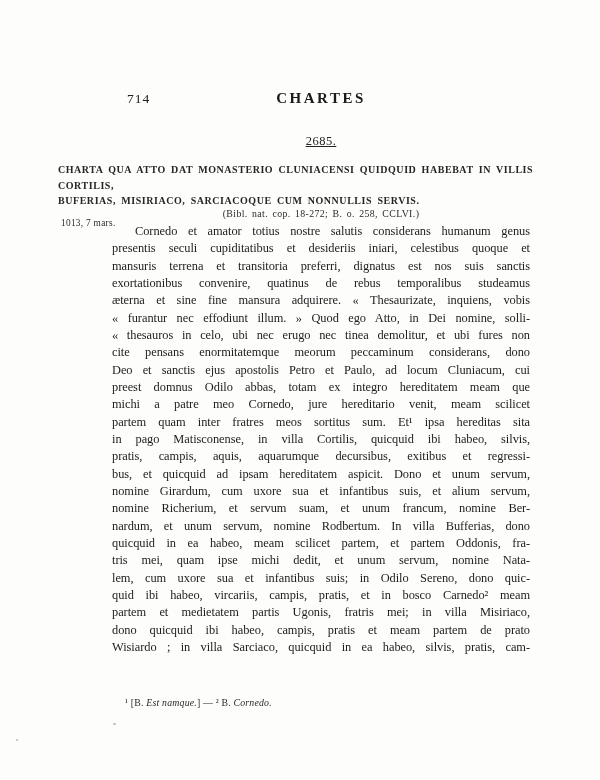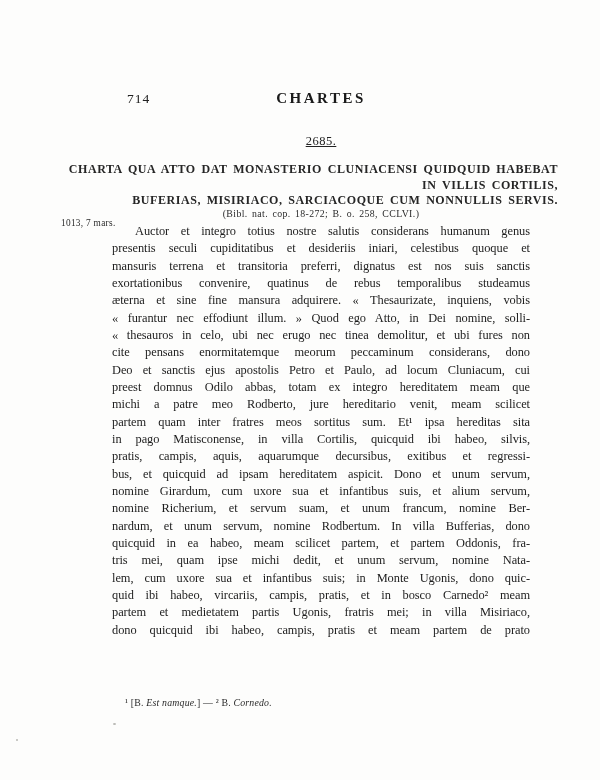--- a/index.html
+++ b/index.html
@@ -45,22 +45,22 @@
     font-size: 12.5px;
     letter-spacing: 0.5px;
     color: #222;
     text-decoration: underline;
   }
   .charter-title {
     position: absolute;
     left: 58px;
     width: 500px;
     top: 162px;
-    text-align: right;
-    font-size: 12px;
+    text-align: left;
+    font-size: 10px;
     font-weight: bold;
     letter-spacing: 0.55px;
     word-spacing: 2.2px;
     line-height: 15.5px;
     color: #262626;
   }
   .source-ref {
     position: absolute;
     left: 112px;
     width: 418px;
@@ -133,44 +133,45 @@
   <div class="charter-title">
     <div>CHARTA QUA ATTO DAT MONASTERIO CLUNIACENSI QUIDQUID HABEBAT IN VILLIS CORTILIS,</div>
     <div>BUFERIAS, MISIRIACO, SARCIACOQUE CUM NONNULLIS SERVIS.</div>
   </div>
 
   <div class="source-ref">(Bibl. nat. cop. 18-272; B. o. 258, CCLVI.)</div>
 
   <div class="margin-date">1013, 7 mars.</div>
 
   <div class="body-text" id="body-text">
-      <div class="body-line">Auctor et integro totius nostre salutis considerans humanum genus</div>
+      <div class="body-line">Cornedo et amator totius nostre salutis considerans humanum genus</div>
       <div class="body-line">presentis seculi cupiditatibus et desideriis iniari, celestibus quoque et</div>
       <div class="body-line">mansuris terrena et transitoria preferri, dignatus est nos suis sanctis</div>
       <div class="body-line">exortationibus convenire, quatinus de rebus temporalibus studeamus</div>
       <div class="body-line">æterna et sine fine mansura adquirere. « Thesaurizate, inquiens, vobis</div>
       <div class="body-line">« furantur nec effodiunt illum. » Quod ego Atto, in Dei nomine, solli-</div>
       <div class="body-line">« thesauros in celo, ubi nec erugo nec tinea demolitur, et ubi fures non</div>
       <div class="body-line">cite pensans enormitatemque meorum peccaminum considerans, dono</div>
       <div class="body-line">Deo et sanctis ejus apostolis Petro et Paulo, ad locum Cluniacum, cui</div>
       <div class="body-line">preest domnus Odilo abbas, totam ex integro hereditatem meam que</div>
-      <div class="body-line">michi a patre meo Rodberto, jure hereditario venit, meam scilicet</div>
+      <div class="body-line">michi a patre meo Cornedo, jure hereditario venit, meam scilicet</div>
       <div class="body-line">partem quam inter fratres meos sortitus sum. Et¹ ipsa hereditas sita</div>
       <div class="body-line">in pago Matisconense, in villa Cortilis, quicquid ibi habeo, silvis,</div>
       <div class="body-line">pratis, campis, aquis, aquarumque decursibus, exitibus et regressi-</div>
       <div class="body-line">bus, et quicquid ad ipsam hereditatem aspicit. Dono et unum servum,</div>
       <div class="body-line">nomine Girardum, cum uxore sua et infantibus suis, et alium servum,</div>
       <div class="body-line">nomine Richerium, et servum suam, et unum francum, nomine Ber-</div>
       <div class="body-line">nardum, et unum servum, nomine Rodbertum. In villa Bufferias, dono</div>
       <div class="body-line">quicquid in ea habeo, meam scilicet partem, et partem Oddonis, fra-</div>
       <div class="body-line">tris mei, quam ipse michi dedit, et unum servum, nomine Nata-</div>
-      <div class="body-line">lem, cum uxore sua et infantibus suis; in Monte Ugonis, dono quic-</div>
+      <div class="body-line">lem, cum uxore sua et infantibus suis; in Odilo Sereno, dono quic-</div>
       <div class="body-line">quid ibi habeo, vircariis, campis, pratis, et in bosco Carnedo² meam</div>
       <div class="body-line">partem et medietatem partis Ugonis, fratris mei; in villa Misiriaco,</div>
       <div class="body-line">dono quicquid ibi habeo, campis, pratis et meam partem de prato</div>
+      <div class="body-line">Wisiardo ; in villa Sarciaco, quicquid in ea habeo, silvis, pratis, cam-</div>
     </div>
 
   <div class="footnote" id="footnote"><span>¹ [B. </span><span class="italic">Est namque.</span><span>] — ² B. </span><span class="italic">Cornedo.</span></div>
 
   <div class="speck speck-1"></div>
   <div class="speck speck-2"></div>
 
 </div>
 
 </body></html>

